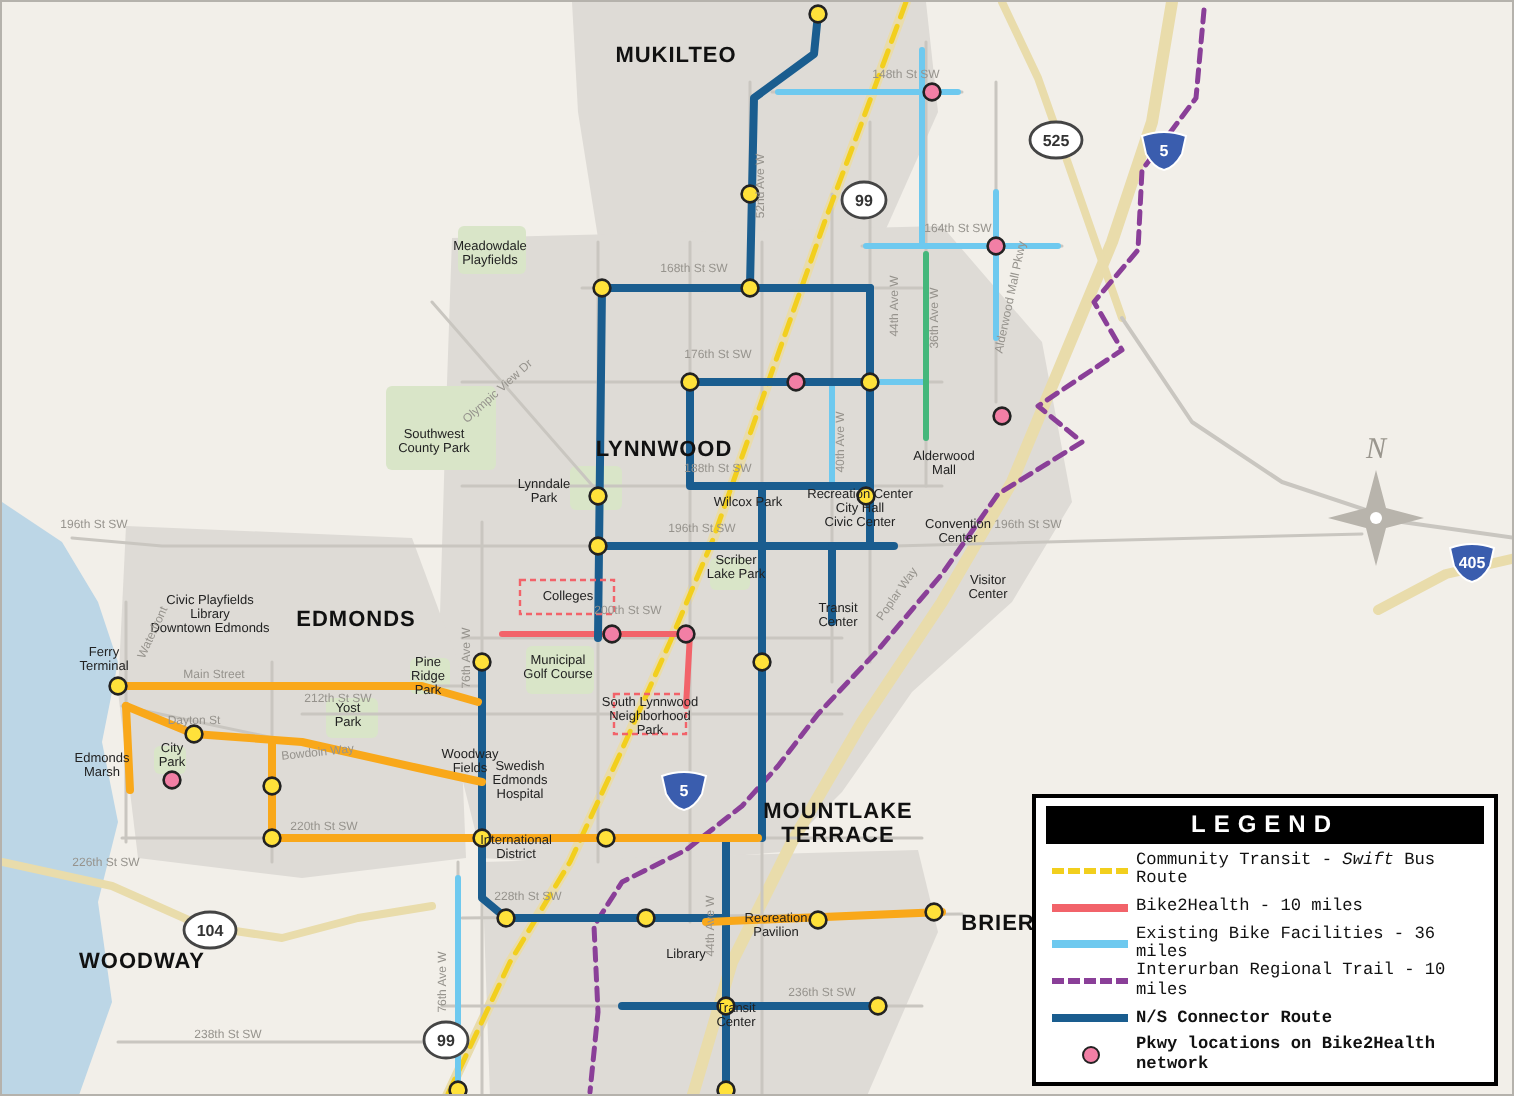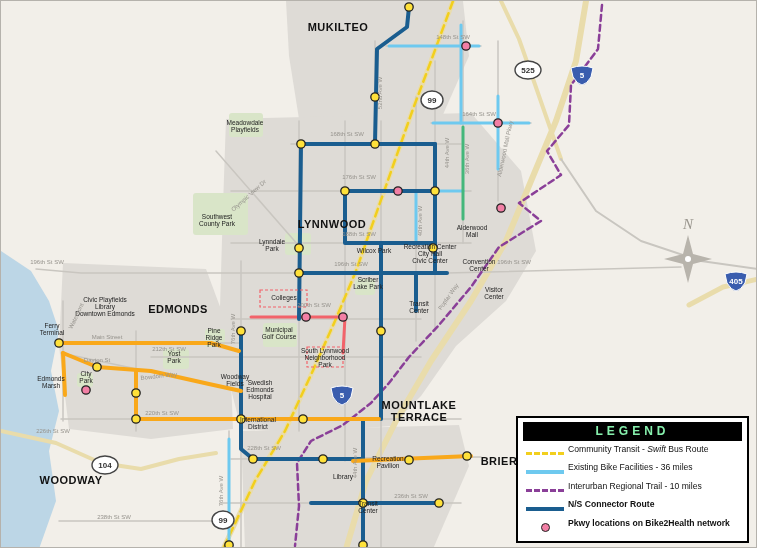--- a/index.html
+++ b/index.html
@@ -28,31 +28,33 @@
     right: 7px;
     bottom: 4px;
     width: 233px;
     background: #ffffff;
     border: 2px solid #000000;
     padding: 3px 4px 4px 4px;
     z-index: 5;
   }
   .legend-title {
     background: #000000;
-    color: #86efac;
+    color: #ffffff;
     font-weight: bold;
     font-size: 12px;
     letter-spacing: 4px;
     text-align: center;
     padding: 2px 0 3px 0;
     margin: 1px 1px 4px 1px;
   }
   .lg-row {
     display: flex;
+    align-items: center;
     height: 18.5px;
+    font-family: Liberation Mono, monospace;
   }
   .lg-swatch {
     width: 46px;
     flex: none;
     display: flex;
     justify-content: center;
     align-items: center;
   }
   .lg-line { display: inline-block; width: 38px; height: 0; }
   .lg-dot {
@@ -292,20 +294,26 @@
     <div class="legend-title">LEGEND</div>
     <div class="legend-items">
         <div class="lg-row">
           <span class="lg-swatch">
             <span class="lg-line" style="border-top: 3px dashed rgb(242, 207, 29);"></span>
           </span>
           <span class="lg-label"><span>Community Transit - </span><span style="font-style: italic;">Swift</span><span> Bus Route</span></span>
         </div>
         <div class="lg-row">
           <span class="lg-swatch">
+            <span class="lg-line" style="border-top: 4px solid rgb(242, 99, 106);"></span>
+          </span>
+          <span class="lg-label"><span>Bike2Health - 10 miles</span></span>
+        </div>
+        <div class="lg-row">
+          <span class="lg-swatch">
             <span class="lg-line" style="border-top: 4px solid rgb(110, 201, 239);"></span>
           </span>
           <span class="lg-label"><span>Existing Bike Facilities - 36 miles</span></span>
         </div>
         <div class="lg-row">
           <span class="lg-swatch">
             <span class="lg-line" style="border-top: 3px dashed rgb(138, 63, 152);"></span>
           </span>
           <span class="lg-label"><span>Interurban Regional Trail - 10 miles</span></span>
         </div>

